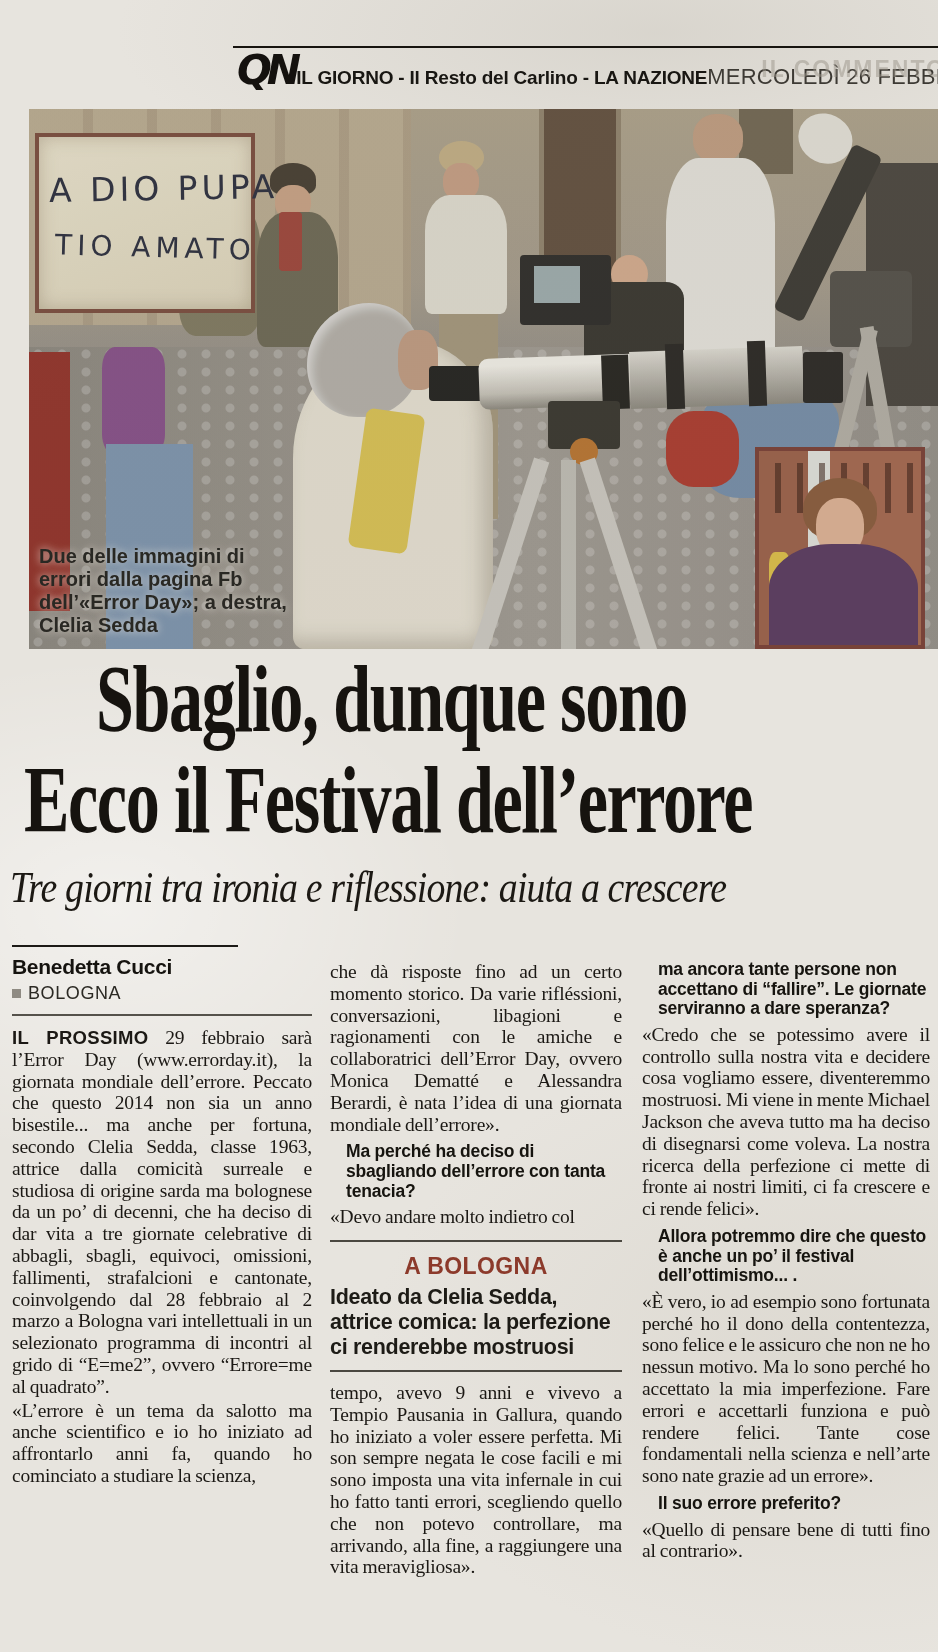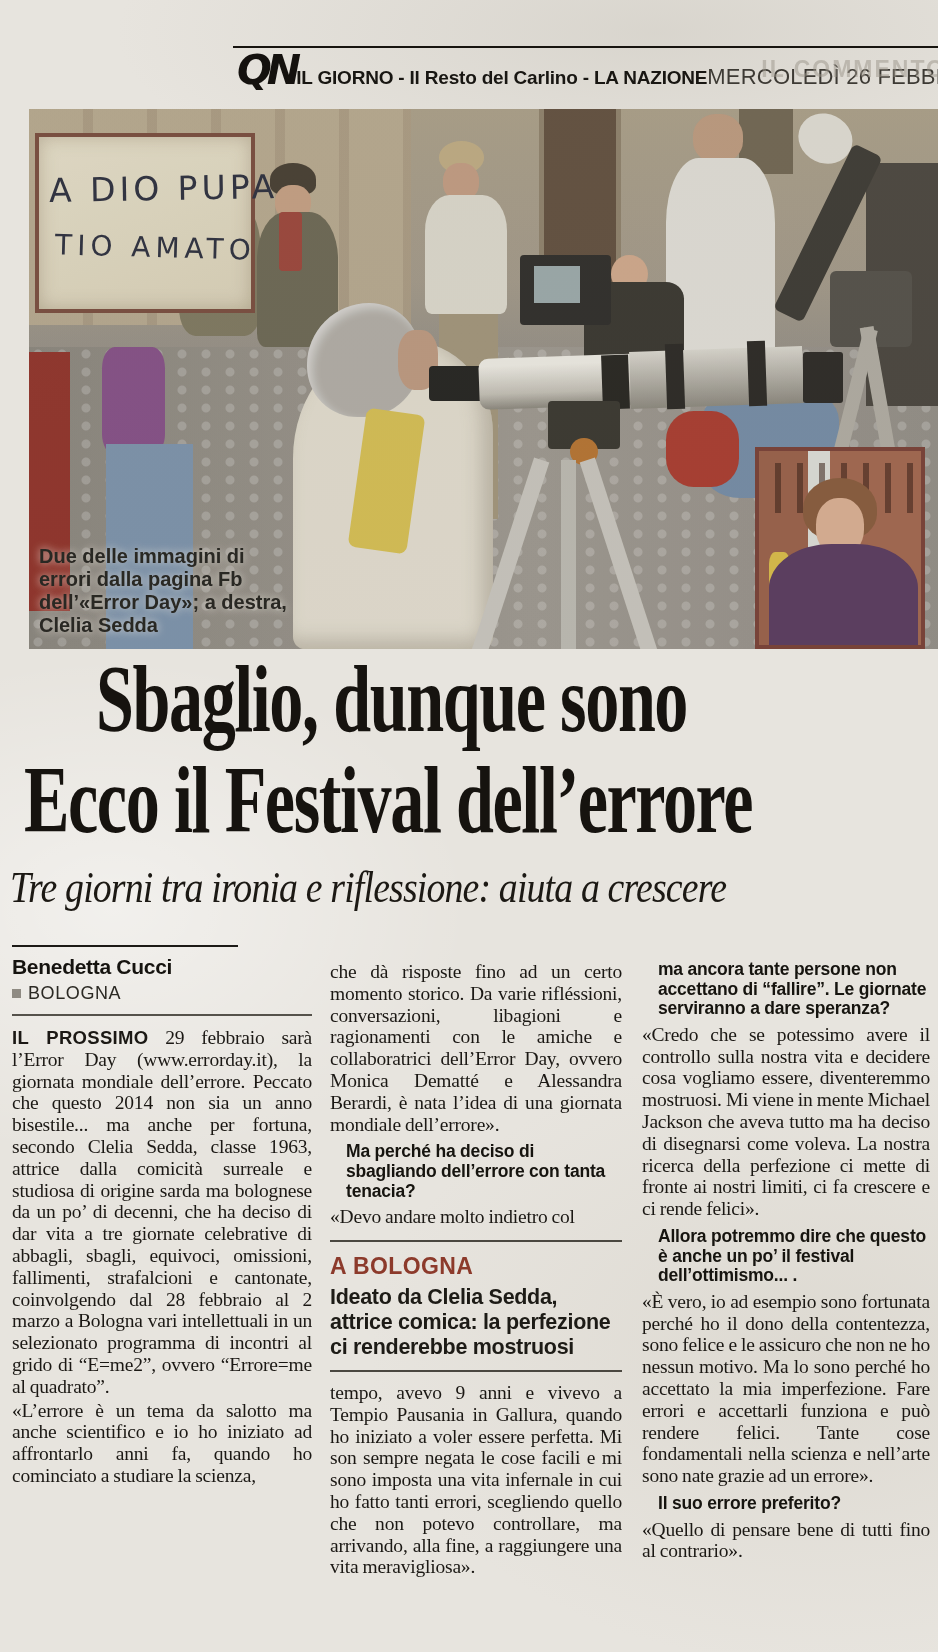--- a/index.html
+++ b/index.html
@@ -99,21 +99,21 @@
   .byl-rule-top{width:226px;height:2px;background:#1c1a16;margin-bottom:8px;}
   .byl-author{font-family:"Liberation Sans",sans-serif;font-weight:bold;font-size:21px;letter-spacing:-.3px;color:#15130f;}
   .byl-city-row{display:flex;align-items:center;gap:7px;margin-top:4px;}
   .byl-bullet{width:9px;height:9px;background:#8f8b83;}
   .byl-city{font-family:"Liberation Sans",sans-serif;font-size:18px;letter-spacing:.6px;color:#2b2923;}
   .byl-rule-bot{width:300px;height:2px;background:#55524b;margin:10px 0 11px;}
   .body-p{margin:0 0 2px;font-size:19.5px;line-height:21.8px;text-align:justify;letter-spacing:-.2px;word-spacing:-.6px;color:#1b1814;}
   .lead-intro{font-family:"Liberation Sans",sans-serif;font-weight:bold;font-size:18.5px;letter-spacing:.3px;}
   .q{margin:7px 0 5px;padding-left:16px;font-family:"Liberation Sans",sans-serif;font-weight:bold;font-size:17.5px;line-height:19.6px;letter-spacing:-.2px;color:#16140f;text-align:left;}
   .bo-box{margin:12px 0 10px;border-top:2px solid #4a4740;border-bottom:2px solid #4a4740;padding:11px 0 10px;}
-  .bo-kicker{font-family:"Liberation Sans",sans-serif;font-weight:bold;font-size:23px;letter-spacing:.4px;}
+  .bo-kicker{font-family:"Liberation Sans",sans-serif;font-weight:bold;font-size:23px;letter-spacing:.4px;text-align:center;}
   .bo-text{margin-top:5px;font-family:"Liberation Sans",sans-serif;font-weight:bold;font-size:21.5px;line-height:25px;letter-spacing:-.3px;color:#1d1b16;}
 </style>
 </head>
 <body>
 
 <div class="page">
 
   <div class="masthead">
     <span class="qn">QN</span>
     <span class="mast-titles">IL GIORNO - Il Resto del Carlino - LA NAZIONE</span>

